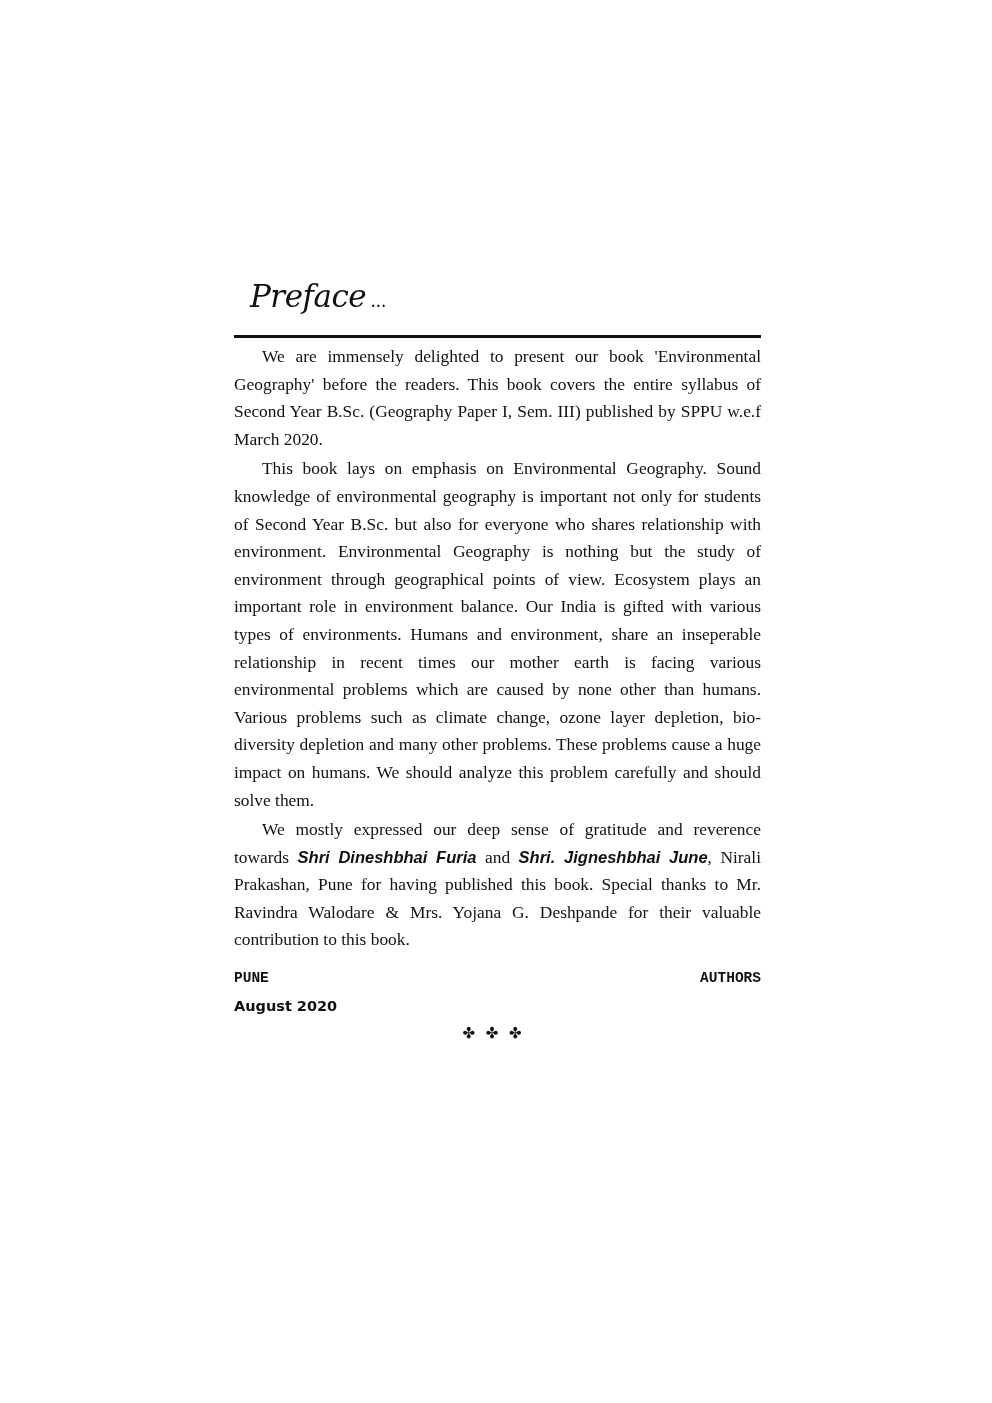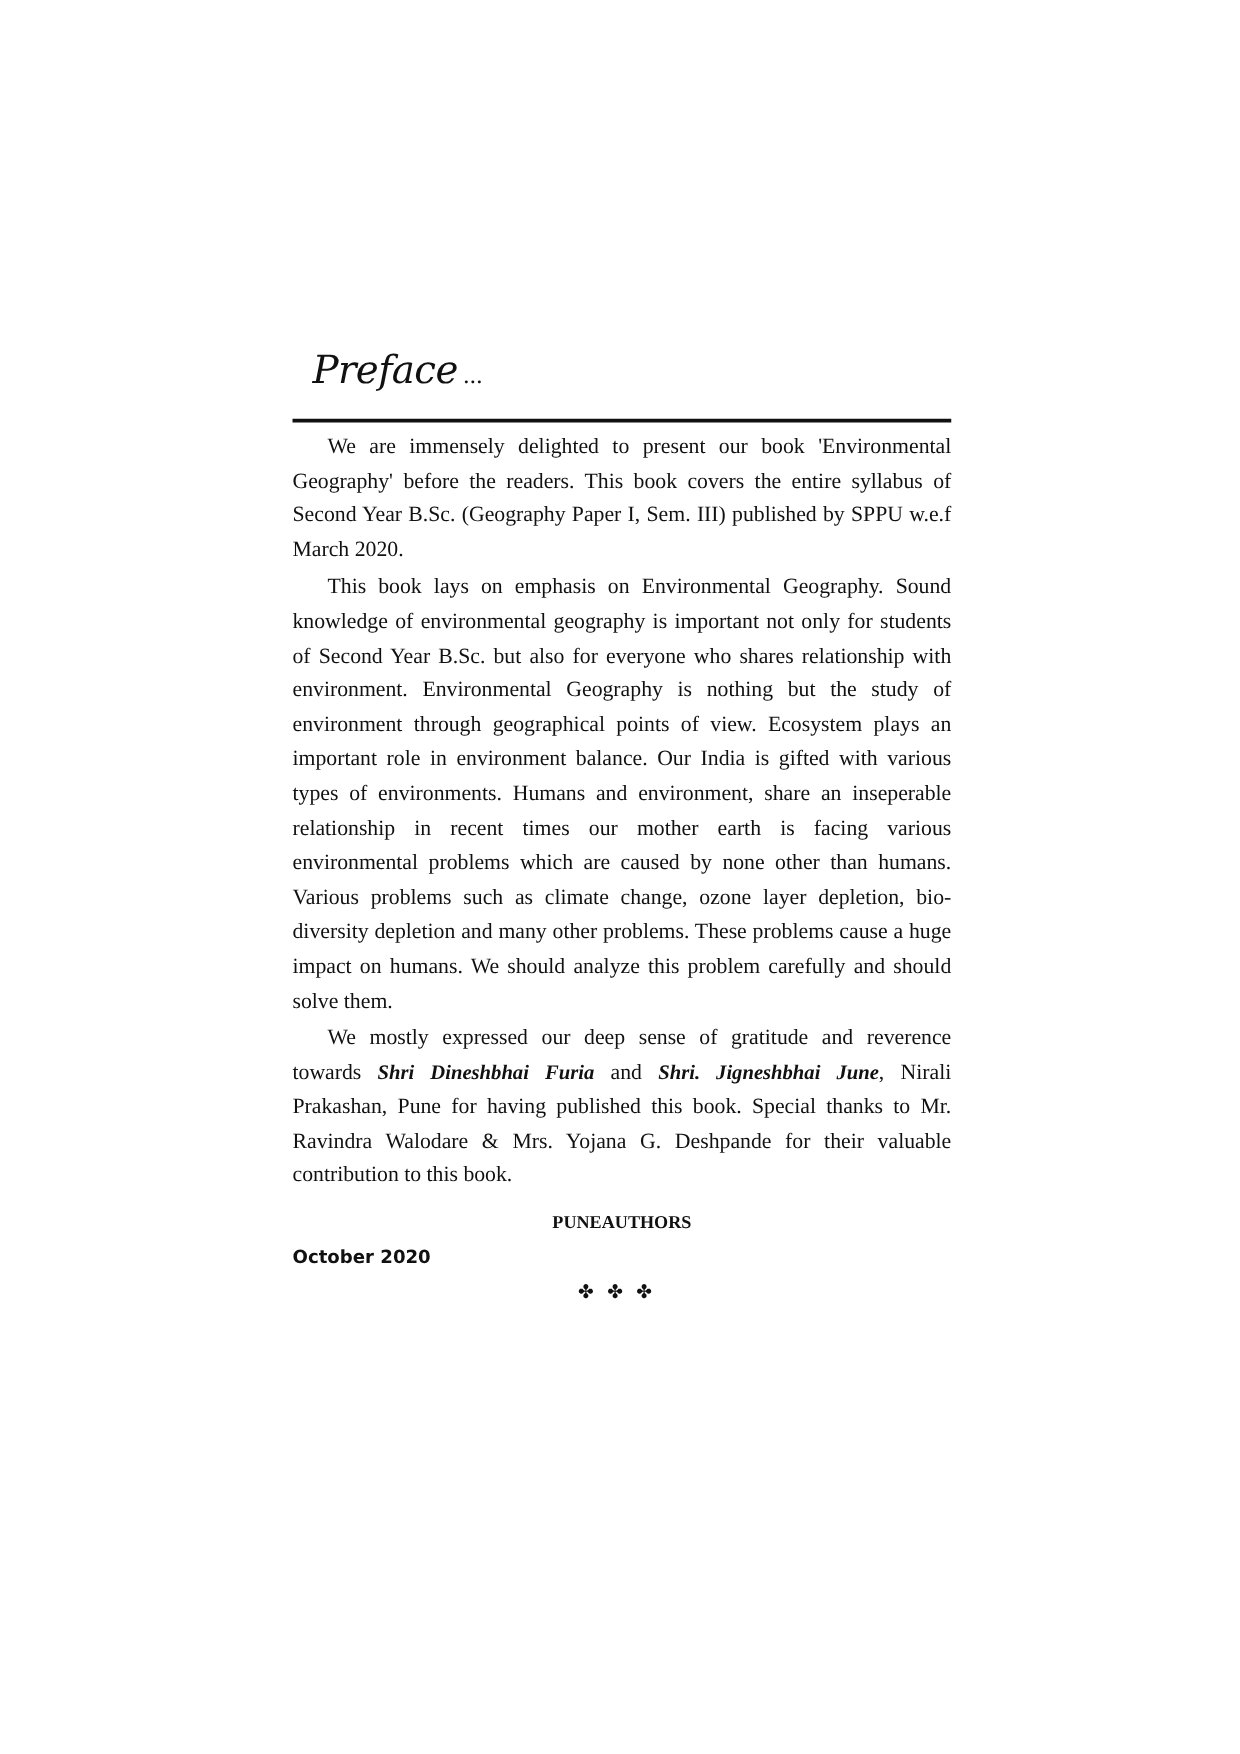--- a/index.html
+++ b/index.html
@@ -45,27 +45,27 @@
       font-family: "Liberation Serif", serif;
       font-size: 17.4px;
       line-height: 27.6px;
       text-align: justify;
       text-indent: 28px;
       margin: 0 0 2px 0;
     }
     .para b {
       font-weight: bold;
       font-style: italic;
-      font-family: Liberation Serif, serif;
+      font-family: Liberation Sans, sans-serif;
       font-size: 16.5px;
     }
     .sign-row {
       display: flex;
-      justify-content: center;
-      font-family: Liberation Serif, serif;
+      justify-content: space-between;
+      font-family: Liberation Mono, monospace;
       font-weight: bold;
       font-size: 14.5px;
       line-height: 28px;
       margin-top: 10px;
     }
     .date-row {
       font-family: "DejaVu Sans", sans-serif;
       font-weight: bold;
       font-size: 14.5px;
       line-height: 28px;
@@ -87,16 +87,16 @@
   <div class="rule"></div>
 
   <p class="para">We are immensely delighted to present our book 'Environmental Geography' before the readers. This book covers the entire syllabus of Second Year B.Sc. (Geography Paper I, Sem. III) published by SPPU w.e.f March 2020.</p>
   <p class="para">This book lays on emphasis on Environmental Geography. Sound knowledge of environmental geography is important not only for students of Second Year B.Sc. but also for everyone who shares relationship with environment. Environmental Geography is nothing but the study of environment through geographical points of view. Ecosystem plays an important role in environment balance. Our India is gifted with various types of environments. Humans and environment, share an inseperable relationship in recent times our mother earth is facing various environmental problems which are caused by none other than humans. Various problems such as climate change, ozone layer depletion, bio-diversity depletion and many other problems. These problems cause a huge impact on humans. We should analyze this problem carefully and should solve them.</p>
   <p class="para"><span>We mostly expressed our deep sense of gratitude and reverence towards </span><b>Shri Dineshbhai Furia</b><span> and </span><b>Shri. Jigneshbhai June</b><span>, Nirali Prakashan, Pune for having published this book. Special thanks to Mr. Ravindra Walodare &amp; Mrs. Yojana G. Deshpande for their  valuable contribution to this book.</span></p>
 
   <div class="sign-row">
     <span>PUNE</span>
     <span>AUTHORS</span>
   </div>
-  <div class="date-row">October 2020</div>
+  <div class="date-row">August 2020</div>
 
   <div class="ornament">✤ ✤ ✤</div>
 </div>
 
 </body></html>

